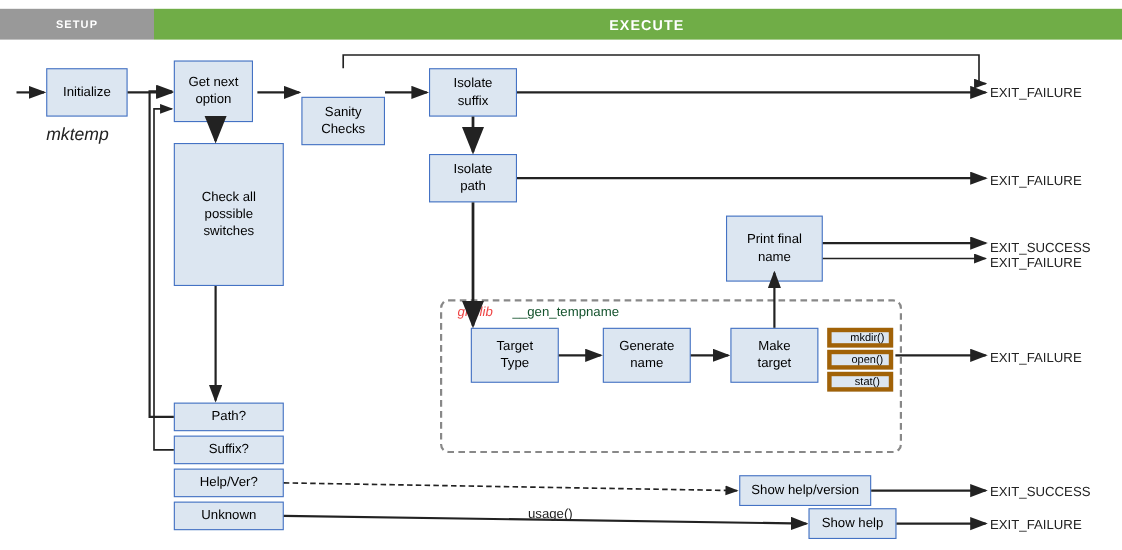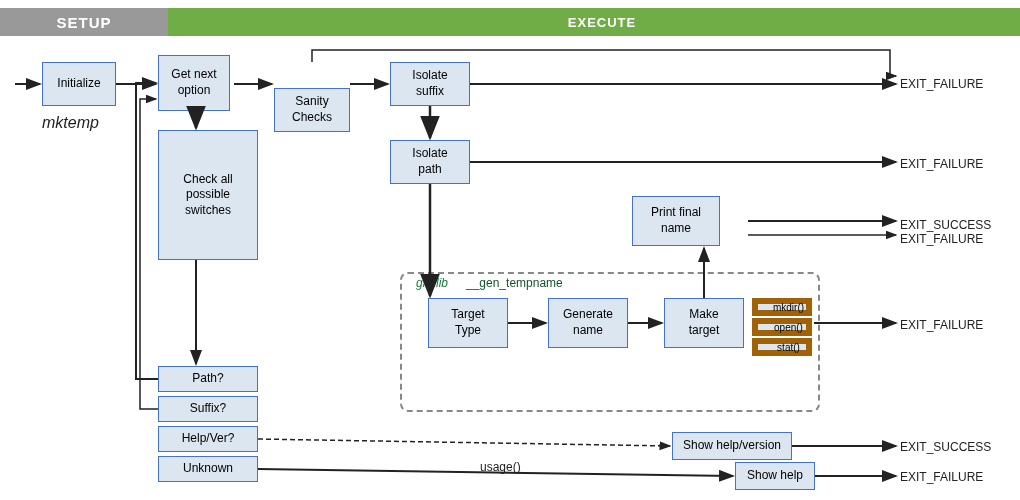--- a/index.html
+++ b/index.html
@@ -18,22 +18,22 @@
       display: flex;
       height: 28px;
       width: 100%;
       position: absolute;
       top: 8px;
     }
     .phase-setup {
       background: #999;
       color: #fff;
       display: flex; align-items: center; justify-content: center;
-      font-weight: bold; font-size: 15px;
-      width: 168px;
+      font-weight: bold; font-size: 10px;
+      width: 140px;
       letter-spacing: 1px;
     }
     .phase-parse {
       background: #4472c4;
       color: #fff;
       display: flex; align-items: center; justify-content: center;
       font-weight: bold; font-size: 13px;
       width: 220px;
       letter-spacing: 1px;
     }
@@ -87,21 +87,21 @@
     .gnulib-box {
       position: absolute;
       border: 2px dashed #888;
       border-radius: 8px;
       background: transparent;
     }
 
     
     .small-box {
       position: absolute;
-      border: 6px solid #a16207;
+      border: 4px solid #a16207;
       background: #dce6f1;
       font-size: 10px;
       text-align: center;
       display: flex; align-items: center; justify-content: center; padding-left: 13px;
     }
   </style>
 </head>
 <body>
 
 <div class="phase-bar">
@@ -124,34 +124,34 @@
 <div class="box" style="left:158px;top:366px;width:100px;height:26px;">Path?</div>
 
 <div class="box" style="left:158px;top:396px;width:100px;height:26px;">Suffix?</div>
 
 <div class="box" style="left:158px;top:426px;width:100px;height:26px;">Help/Ver?</div>
 
 <div class="box" style="left:158px;top:456px;width:100px;height:26px;">Unknown</div>
 
 <div class="gnulib-box" style="left:400px;top:272px;width:420px;height:140px;"></div>
 
-<div class="label" style="left:416px;top:276px;font-style:italic;color:#15803d;">gnulib</div>
+<div class="label" style="left:416px;top:276px;font-style:italic;color:#ef4444;">gnulib</div>
 <div class="label" style="left:466px;top:276px;color:#14532d;">__gen_tempname</div>
 
 <div class="box" style="left:428px;top:298px;width:80px;height:50px;">Target<br>Type</div>
 
 <div class="box" style="left:548px;top:298px;width:80px;height:50px;">Generate<br>name</div>
 
 <div class="box" style="left:664px;top:298px;width:80px;height:50px;">Make<br>target</div>
 
 <div class="small-box" style="left:752px;top:298px;width:60px;height:18px;">mkdir()</div>
 <div class="small-box" style="left:752px;top:318px;width:60px;height:18px;">open()</div>
 <div class="small-box" style="left:752px;top:338px;width:60px;height:18px;">stat()</div>
 
-<div class="box" style="left:632px;top:196px;width:88px;height:50px;">Print final<br>name</div>
+<div class="box" style="left:660px;top:196px;width:88px;height:60px;">Print final<br>name</div>
 
 <div class="box" style="left:672px;top:432px;width:120px;height:28px;">Show help/version</div>
 
 <div class="box" style="left:735px;top:462px;width:80px;height:28px;">Show help</div>
 
 <div class="exit-label" style="left:900px;top:77px;">EXIT_FAILURE</div>
 <div class="exit-label" style="left:900px;top:157px;">EXIT_FAILURE</div>
 <div class="exit-label" style="left:900px;top:218px;">EXIT_SUCCESS</div>
 <div class="exit-label" style="left:900px;top:232px;">EXIT_FAILURE</div>
 <div class="exit-label" style="left:900px;top:318px;">EXIT_FAILURE</div>

